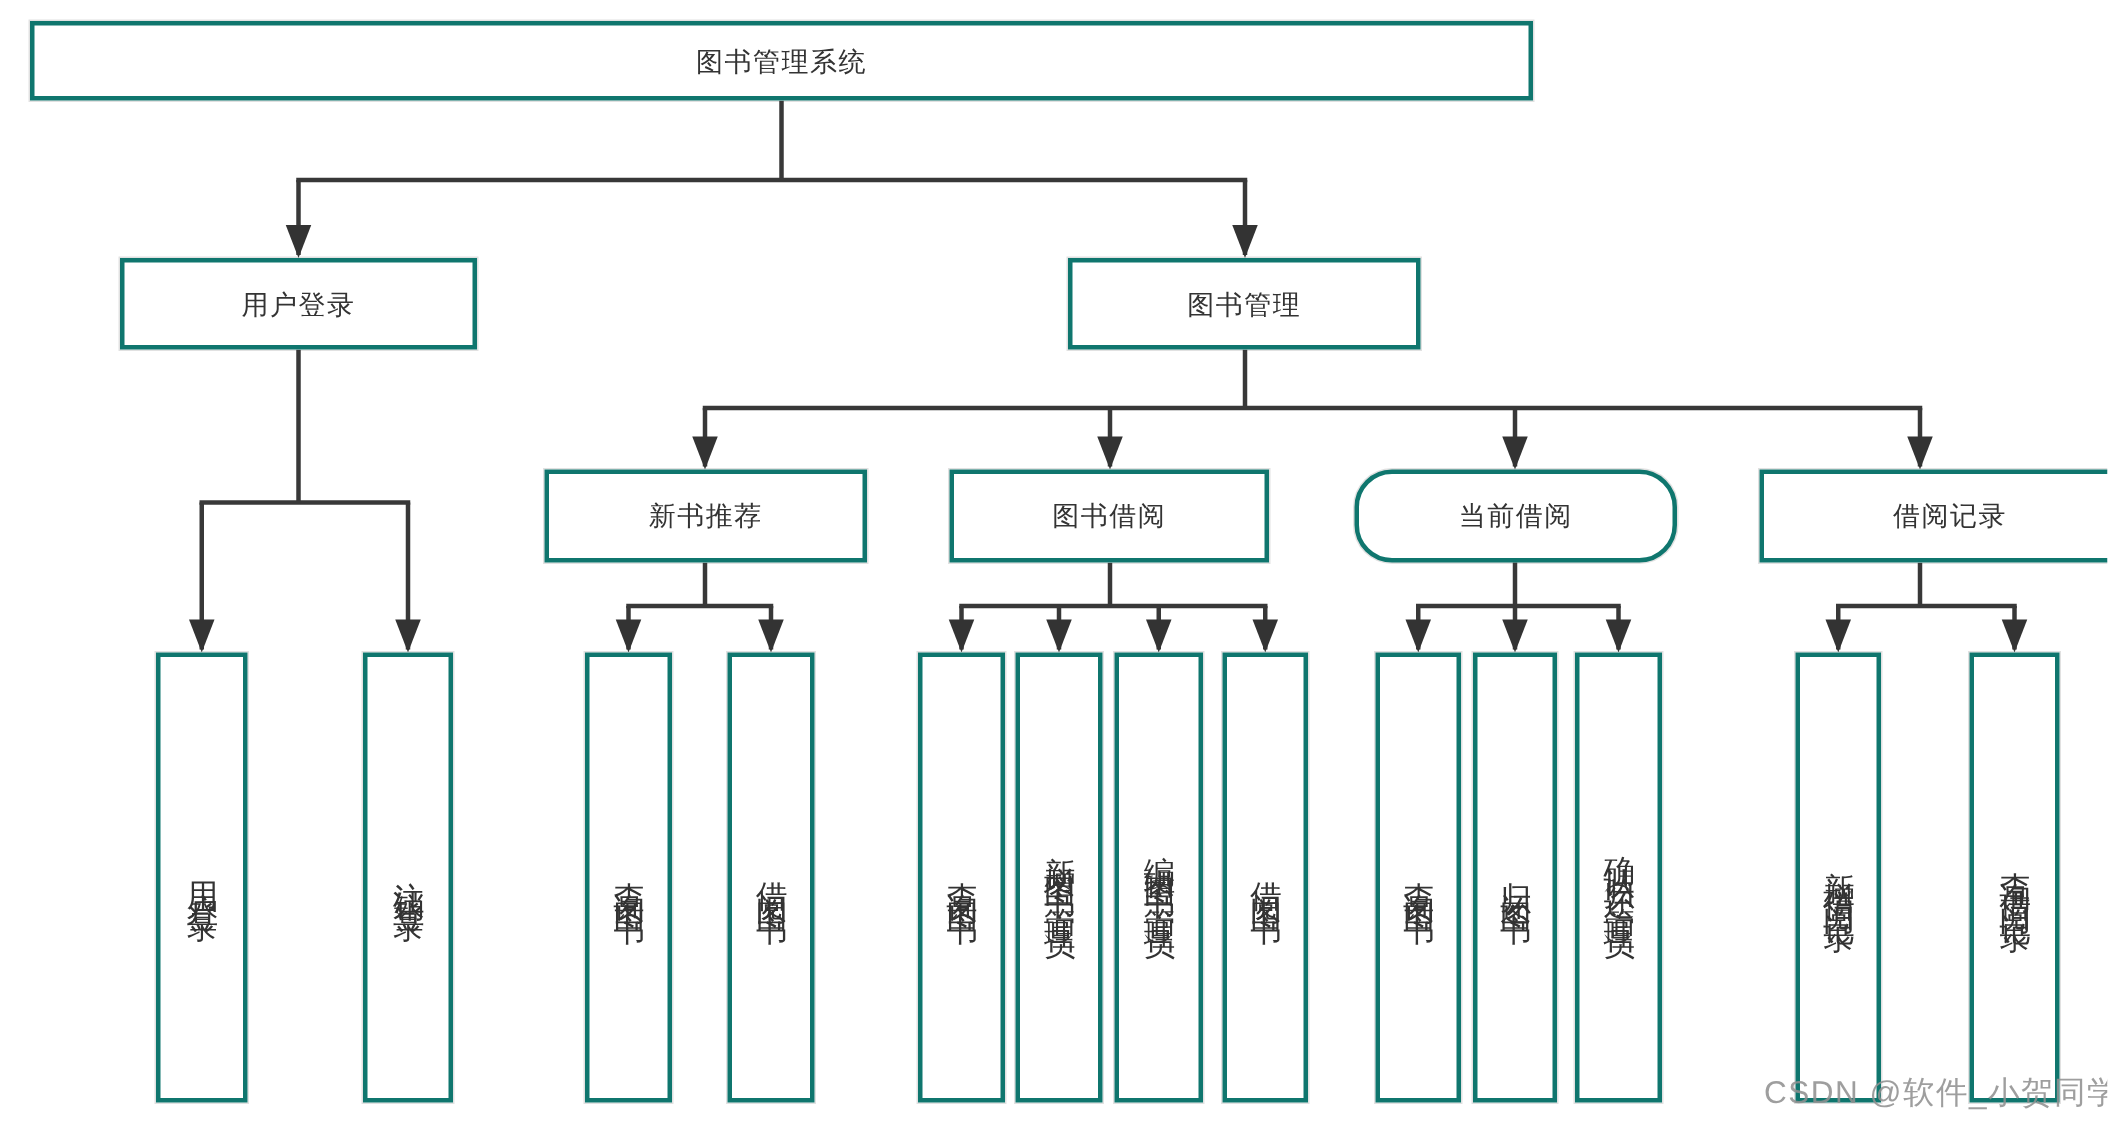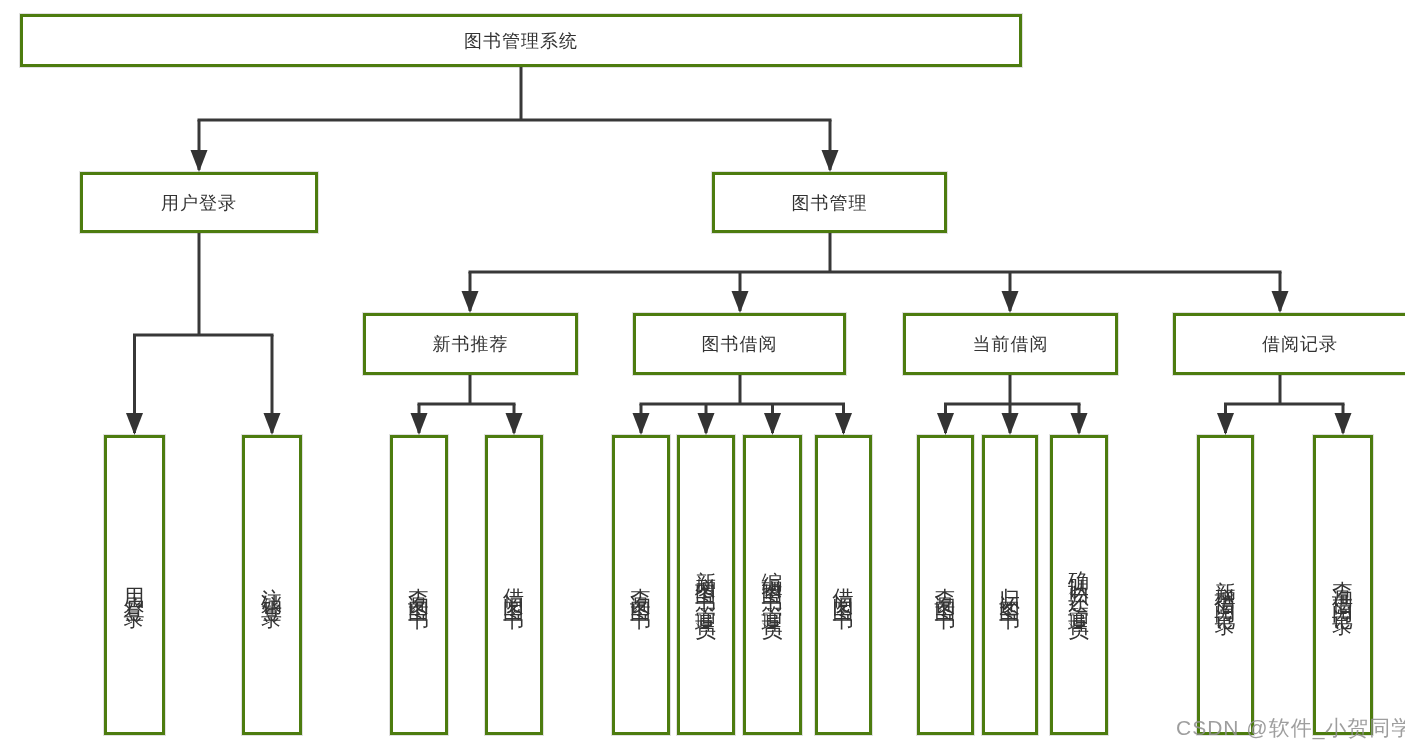--- a/index.html
+++ b/index.html
@@ -14,21 +14,21 @@
   }
   .connector-layer {
     position: absolute;
     left: 0; top: 0;
     width: 1405px; height: 747px;
     pointer-events: none;
   }
   .node {
     position: absolute;
     box-sizing: border-box;
-    border: 3px solid #4d7c0f;
+    border: 3px solid #0f766e;
     background: #ffffff;
     display: flex;
     align-items: center;
     justify-content: center;
     font-size: 18px;
     letter-spacing: 1px;
     box-shadow: 0 0 0 1px rgba(56,56,56,0.15);
   }
   .node.root   { left: 20px;  top: 14px;  width: 1002px; height: 53px; }
   .node.lvl2   { top: 172px; height: 61px; }
@@ -146,21 +146,21 @@
   <div class="node lvl3" style="left:363px; width:215px;">
     <span>新书推荐</span>
   </div>
 
   <div class="node lvl2" style="left:712px; width:235px;">
     <span>图书管理</span>
   </div>
   <div class="node lvl3" style="left:633px; width:213px;">
     <span>图书借阅</span>
   </div>
-  <div class="node lvl3" style="left:903px; width:215px;">
+  <div class="node lvl3" style="left:903px; width:215px;border-radius:25px;">
     <span>当前借阅</span>
   </div>
   <div class="node lvl3" style="left:1173px; width:254px;">
     <span>借阅记录</span>
   </div>
 
   <div class="node leaf" style="left:104px; width:61px;">
     <span class="vtext">用户登录</span>
   </div>
   <div class="node leaf" style="left:242px; width:60px;">

